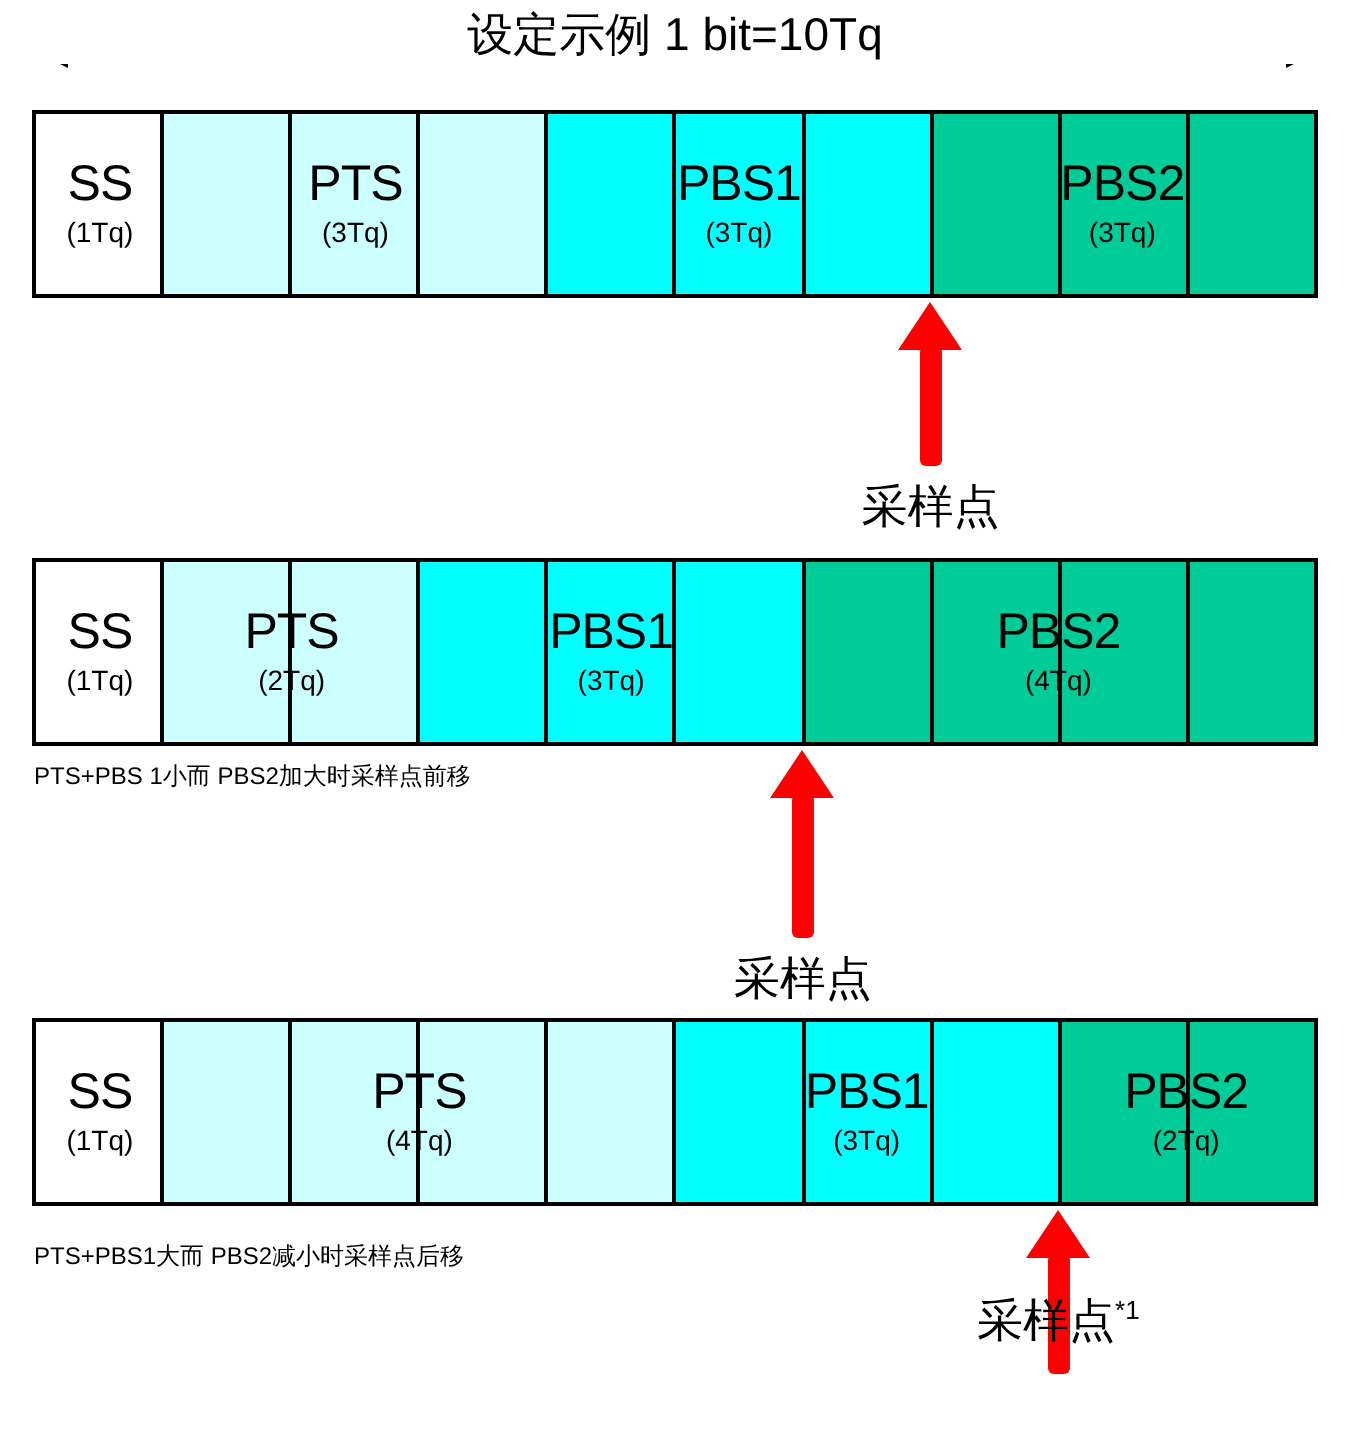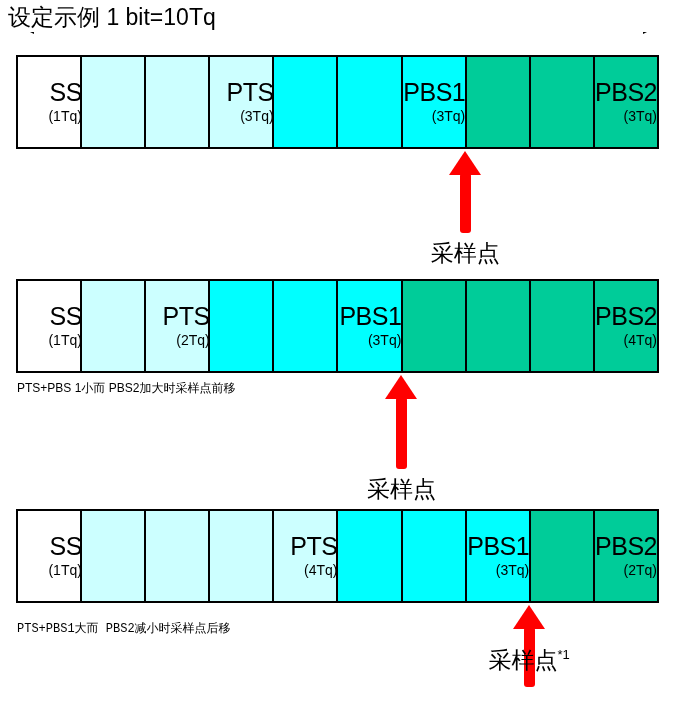--- a/index.html
+++ b/index.html
@@ -29,21 +29,21 @@
     top: 24px;
     width: 618px;
     height: 3px;
     background: #000;
   }
   .header-title {
     position: absolute;
     left: 0;
     top: 2px;
     width: 675px;
-    text-align: left;
+    text-align: center;
     font-size: 23px;
     color: #000;
     background: #ffffff;
     line-height: 30px;
   }
   .header-title span {
     background: #ffffff;
     padding: 0 8px;
   }
   .arrow-left-head {
@@ -90,21 +90,21 @@
   .cell.cyan   { background: #00ffff; }
   .cell.green  { background: #00cc99; }
 
   
   .seg-label {
     position: absolute;
     top: 0;
     height: 100%;
     display: flex;
     flex-direction: column;
-    align-items: flex-end;
+    align-items: center;
     justify-content: center;
     pointer-events: none;
     color: #000;
   }
   .seg-name {
     font-size: 25px;
     line-height: 27px;
     letter-spacing: -0.5px;
   }
   .seg-tq {
@@ -266,18 +266,18 @@
     </div>
     <div class="seg-label" style="left: 337.5px; top: 509px; width: 191.7px; height: 94px;">
       <div class="seg-name">PBS1</div>
       <div class="seg-tq">(3Tq)</div>
     </div>
     <div class="seg-label" style="left: 529.2px; top: 509px; width: 127.8px; height: 94px;">
       <div class="seg-name">PBS2</div>
       <div class="seg-tq">(2Tq)</div>
     </div>
   </div>
-<div class="note" id="note-3" style="top:620px;font-family:Liberation Mono, monospace;">PTS+PBS1大而 PBS2减小时采样点后移</div>
+<div class="note" id="note-3" style="top:620px;">PTS+PBS1大而 PBS2减小时采样点后移</div>
 <div class="sp-arrow" id="sp-arrow-3" style="left: 509.2px; top: 605px; width: 40px; height: 84px;">
   <div class="sp-head"></div>
   <div class="sp-shaft" style="top: 22px; height: 60px;"></div>
 </div>
 <div class="sp-text" id="sp-text-3" style="top: 645px; left: 488.552px;"><span>采样点</span><sup>*1</sup></div>
 
 </body></html>

